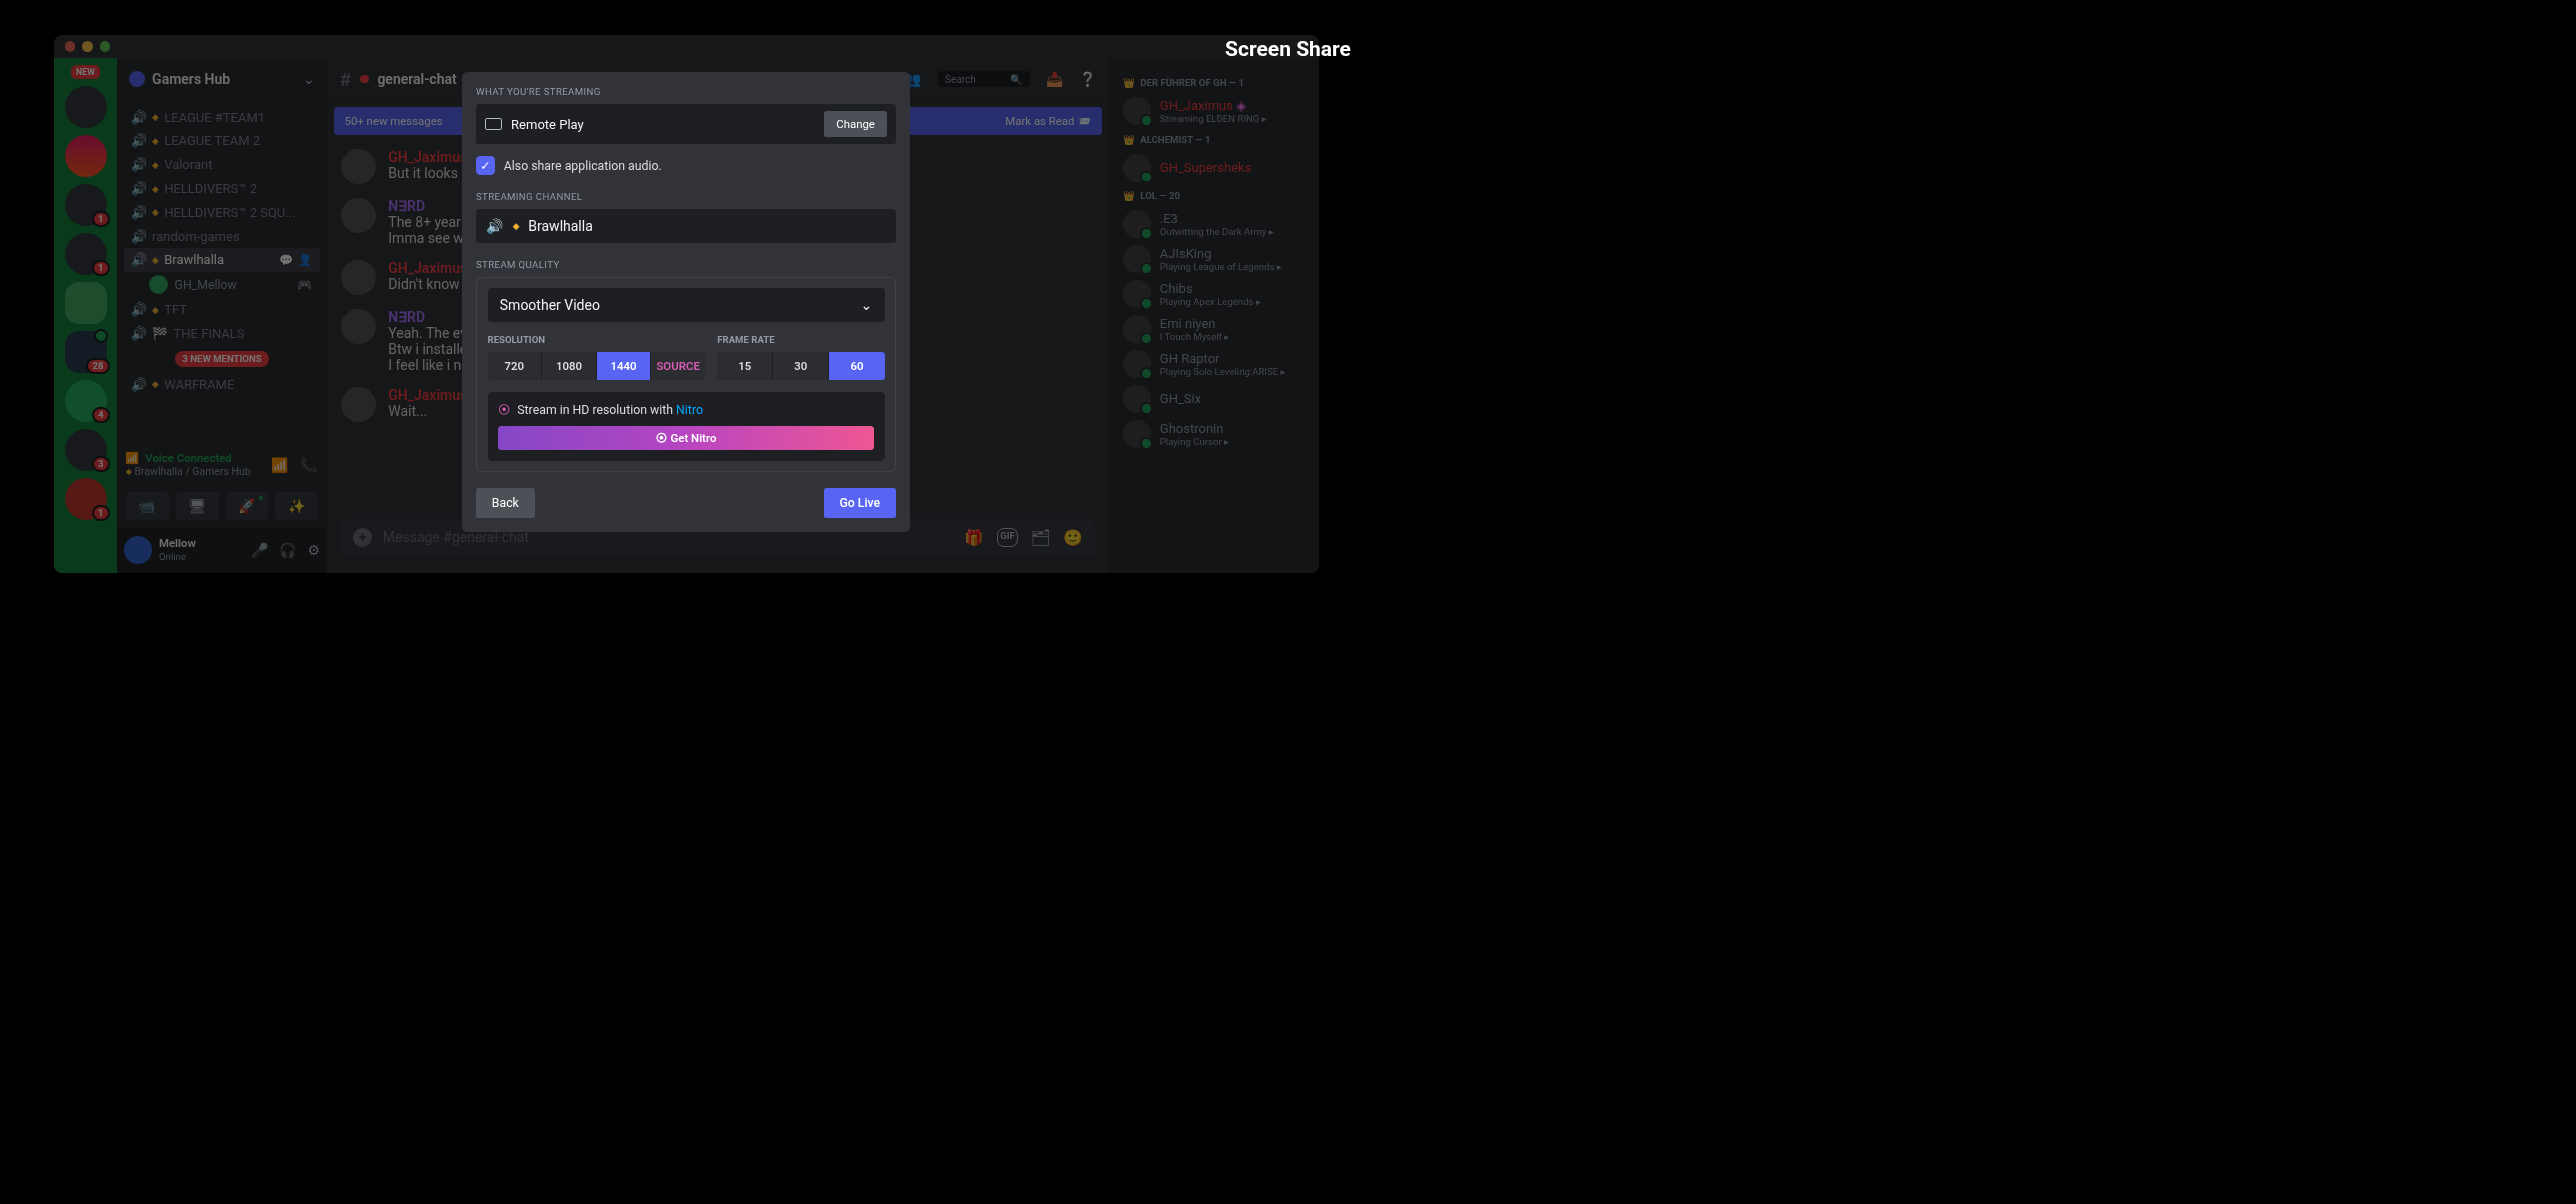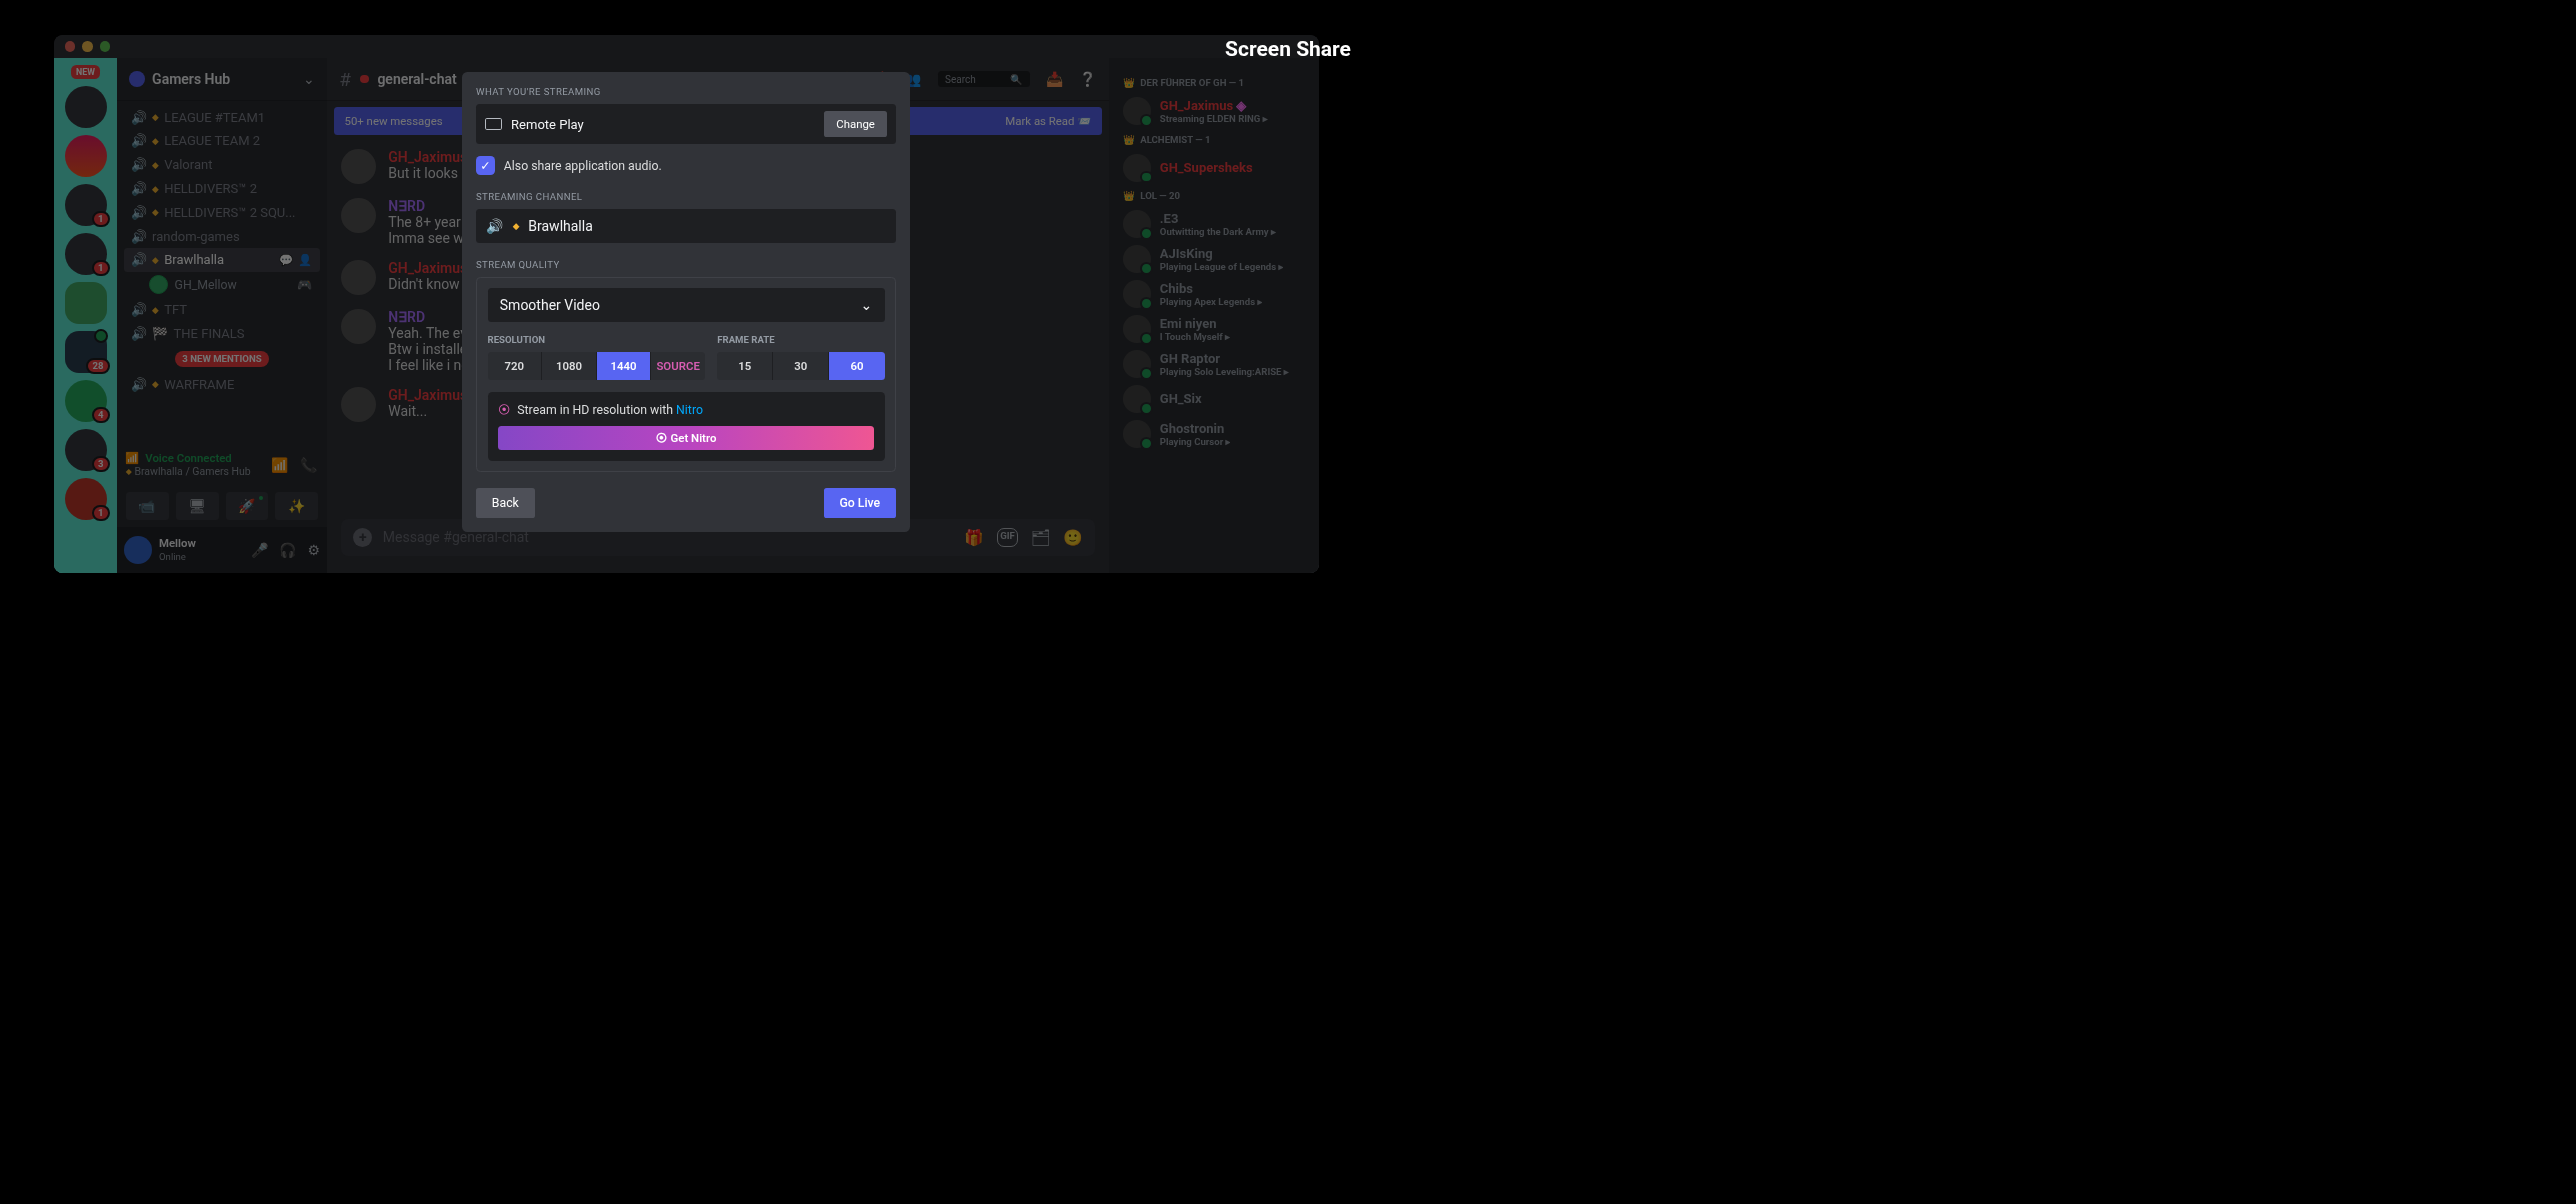--- a/index.html
+++ b/index.html
@@ -3,21 +3,21 @@
 <meta charset="utf-8">
 <style>
 * { margin:0; padding:0; box-sizing:border-box; font-family:-apple-system,BlinkMacSystemFont,"Segoe UI",Roboto,sans-serif; }
 body { background:#000; color:#dcddde; overflow:hidden; }
 .app-frame { position:absolute; left:54px; top:35px; width:1265px; height:538px; background:#313338; border-radius:8.8px; overflow:hidden; }
 .titlebar { height:23px; display:flex; align-items:center; padding-left:10.5px; gap:7px; }
 .tl-dot { width:10.5px; height:10.5px; border-radius:50%; }
 .dot-r{background:#ed6a5e;} .dot-y{background:#f5bf4f;} .dot-g{background:#61c554;}
 .main { display:flex; height:515px; }
 
-.rail { width:63px; background:#5eead4; display:flex; flex-direction:column; align-items:center; gap:7px; padding-top:7px; position:relative; }
+.rail { width:63px; background:#15803d; display:flex; flex-direction:column; align-items:center; gap:7px; padding-top:7px; position:relative; }
 .rail-item { width:42px; height:42px; border-radius:50%; background:#36393f; position:relative; display:flex; align-items:center; justify-content:center; font-size:8.8px; color:#ccc; }
 .rail-item.rounded { border-radius:14px; }
 .rail-badge { position:absolute; bottom:-1.7px; right:-3.5px; background:#f23f42; color:#fff; font-size:9.6px; font-weight:700; padding:0.9px 4.4px; border-radius:8.8px; border:2.6px solid #1e1f22; }
 .rail-new { background:#f23f42; color:#fff; font-size:8.8px; font-weight:700; padding:1.8px 5.3px; border-radius:5.3px; }
 
 .sidebar { width:210px; background:#2b2d31; display:flex; flex-direction:column; }
 .srv-header { height:42px; padding:0 12.3px; display:flex; align-items:center; justify-content:space-between; box-shadow:0 0.9px 0 rgba(0,0,0,.2);text-align:right; }
 .srv-name { font-weight:600; color:#f2f3f5; display:flex; align-items:center; gap:7px; }
 .srv-icon { width:15.8px; height:15.8px; border-radius:50%; background:#5865f2; }
 .channels { flex:1; overflow:hidden; padding:5.3px 7px; }
@@ -61,21 +61,21 @@
 .msg-input-row { padding:0 14px 17.5px; display:flex; align-items:center; gap:12.3px; }
 .msg-input { flex:1; background:#383a40; border-radius:7px; padding:8.8px 12.3px; display:flex; align-items:center; gap:10.5px; color:#6d6f78; }
 .input-plus { width:19px; height:19px; border-radius:50%; background:#6d6f78; color:#383a40; display:flex; align-items:center; justify-content:center; font-weight:700; }
 .input-icons { margin-left:auto; display:flex; gap:12.3px; color:#b5bac1; font-size:15.8px; }
 
 .members { width:210px; background:#2b2d31; padding:14px 7px; overflow:hidden; }
 .mem-head { color:#949ba4; font-size:9.6px; font-weight:700; padding:5.3px 7px; display:flex; align-items:center; gap:5.3px; }
 .mem { display:flex; align-items:center; gap:8.8px; padding:3.5px 7px; border-radius:3.5px; }
 .mem-av { width:28px; height:28px; border-radius:50%; background:#444; position:relative; flex-shrink:0; }
 .mem-av::after { content:''; position:absolute; width:8.8px; height:8.8px; background:#23a55a; border:2.6px solid #2b2d31; border-radius:50%; bottom:-1.7px; right:-1.7px; }
-.mem-info { line-height:1.2; overflow:hidden;font-weight:bold; }
+.mem-info { line-height:1.2; overflow:hidden; }
 .mem-name { font-size:13px; color:#949ba4; white-space:nowrap; overflow:hidden; text-overflow:ellipsis; }
 .mem-name.red { color:#f23f42; }
 .mem-sub { font-size:9.6px; color:#949ba4; display:flex; align-items:center; gap:3.5px; white-space:nowrap; }
 
 .dim { position:absolute; inset:0; background:rgba(0,0,0,.55); }
 
 .modal-title { position:absolute; left:0; right:0; top:37px; text-align:center; color:#fff; font-size:21px; font-weight:700; }
 .modal { position:absolute; left:462px; top:72px; width:448px; background:#313338; border-radius:5.3px; padding:14px; }
 .m-label { color:#949ba4; font-size:9.6px; font-weight:400; letter-spacing:0.4px; margin-bottom:7px; }
 .src-row { background:#1e1f22; border-radius:3.5px; padding:7px 8.8px; display:flex; align-items:center; gap:8.8px; }

